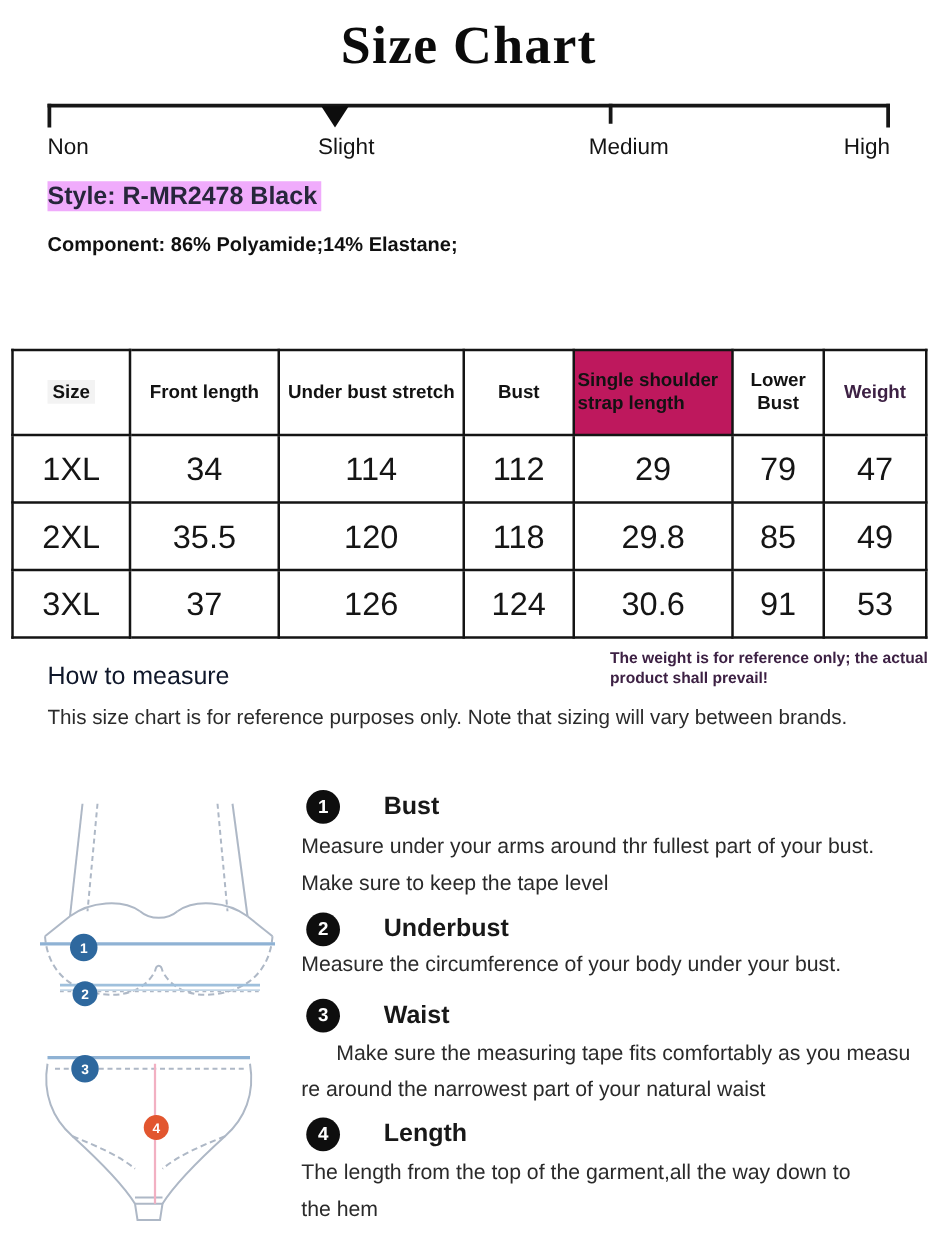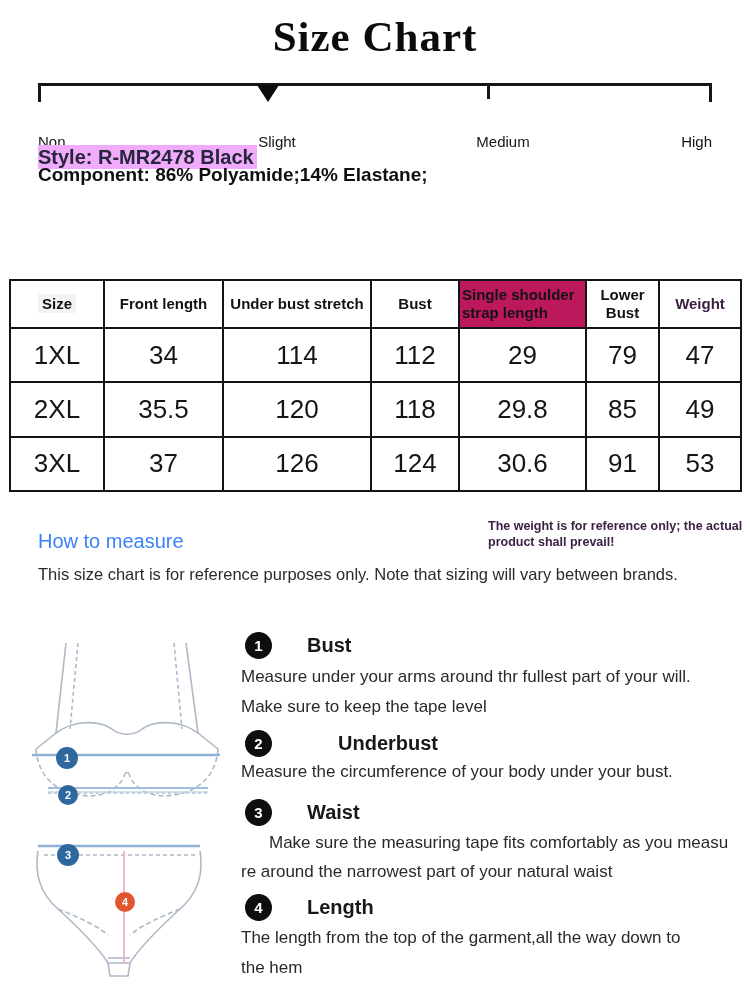--- a/index.html
+++ b/index.html
@@ -12,46 +12,46 @@
            font-family:"Liberation Serif", serif; font-weight:600; font-size:43px; color:#0b0b0b; letter-spacing:1px; }
 
   
   .scale-bar  { position:absolute; left:38px; top:83px; width:674px; height:3px; background:#161616; }
   .tick       { position:absolute; width:3px; background:#161616; }
   .tick-left   { left:38px;  top:83px; height:19px; }
   .tick-medium { left:487px; top:83px; height:16px; }
   .tick-right  { left:709px; top:83px; height:19px; }
   .pointer-triangle { position:absolute; left:257px; top:85px; width:0; height:0;
            border-left:11px solid transparent; border-right:11px solid transparent; border-top:17px solid #0d0d0d; }
-  .scale-label { position:absolute; top:107px; font-size:15px; color:#141414;margin-top:26px; }
+  .scale-label { position:absolute; top:107px; font-size:18px; color:#141414; }
   .lbl-non    { left:38px; }
   .lbl-slight { left:277px; transform:translateX(-50%); }
   .lbl-medium { left:503px; transform:translateX(-50%); }
   .lbl-high   { left:712px; transform:translateX(-100%); }
 
   
   .style-line { position:absolute; left:38px; top:146px; font-size:20px; font-weight:700;
                 color:var(--style-text,#27263b); }
   .style-line span { background:#f0abfc; padding:1px 3px 1px 0; }
-  .component-line { position:absolute; left:38px; top:164px; font-size:19px; font-weight:600; color:#101010; }
+  .component-line { position:absolute; left:38px; top:188px; font-size:16px; font-weight:600; color:#101010; }
 
   
   table.size-table { position:absolute; left:9px; top:279px; width:731px; height:213px;
                      border-collapse:collapse; table-layout:fixed; background:#fff; }
   .size-table th, .size-table td { border:2.5px solid #141414; text-align:center; vertical-align:middle; padding:0; }
-  .size-table thead tr { height:48px; }
+  .size-table thead tr { height:68px; }
   .size-table tbody tr { height:54px; }
   .size-table th { font-size:15px; font-weight:700; color:#121212; line-height:1.2; }
   .size-table th.col-shoulder { text-align:left; padding-left:2px; background:#be185d; }
   .size-table th.col-weight { color:var(--accent-dark-purple,#3d2144); }
   .size-table th .hl { background:#f3f3f3; padding:1px 4px; }
   .size-table td { font-size:26px; font-weight:400; color:#151515; }
 
   
-  .how-heading { position:absolute; left:38px; top:530px; font-size:20px; color:#3b82f6; }
+  .how-heading { position:absolute; left:38px; top:530px; font-size:20px; color:#0f172a; }
   .weight-note { position:absolute; left:488px; top:518px; width:256px; font-size:12.5px; font-weight:700;
                  line-height:16px; color:var(--accent-dark-purple,#3d2144); }
   .disclaimer  { position:absolute; left:38px; top:565px; font-size:16.5px; color:#2b2b2b; }
 
   
   .step-circle { position:absolute; width:27px; height:27px; border-radius:50%; background:#0e0e0e;
                  color:#fff; font-size:15px; font-weight:700; display:flex; align-items:center; justify-content:center; }
   .step-title  { position:absolute; font-size:20px; font-weight:600; color:#181818; }
   .step-line   { position:absolute; left:241px; font-size:17px; color:#2a2a2a; white-space:nowrap; }
 
@@ -185,25 +185,25 @@
       <circle cx="48" cy="222" r="11" fill="#2e689e"></circle>
         <text x="48" y="226" fill="#fff">3</text>
       <circle cx="105" cy="269" r="10" fill="#e2562f"></circle>
         <text x="105" y="273" fill="#fff">4</text>
     </g>
   </svg>
 
   <div>
     <div class="step-circle" style="left:245px; top:632px;">1</div>
     <div class="step-title" style="left:307px; top:634px;">Bust</div>
-    <div class="step-line" style="top:667px;">Measure under your arms around thr fullest part of your will.</div>
+    <div class="step-line" style="top:667px;">Measure under your arms around thr fullest part of your bust.</div>
     <div class="step-line" style="top:697px;">Make sure to keep the tape level</div>
 
     <div class="step-circle" style="left:245px; top:730px;">2</div>
-    <div class="step-title" style="left:307px; top:732px;margin-left:31px;">Underbust</div>
+    <div class="step-title" style="left:307px; top:732px;">Underbust</div>
     <div class="step-line" style="top:762px;">Measure the circumference of your body under your bust.</div>
 
     <div class="step-circle" style="left:245px; top:799px;">3</div>
     <div class="step-title" style="left:307px; top:801px;text-align:center;">Waist</div>
     <div class="step-line" style="top:833px;margin-left:28px;">Make sure the measuring tape fits comfortably as you measu</div>
     <div class="step-line" style="top:862px;">re around the narrowest part of your natural waist</div>
 
     <div class="step-circle" style="left:245px; top:894px;">4</div>
     <div class="step-title" style="left:307px; top:896px;">Length</div>
     <div class="step-line" style="top:928px;">The length from the top of the garment,all the way down to</div>

